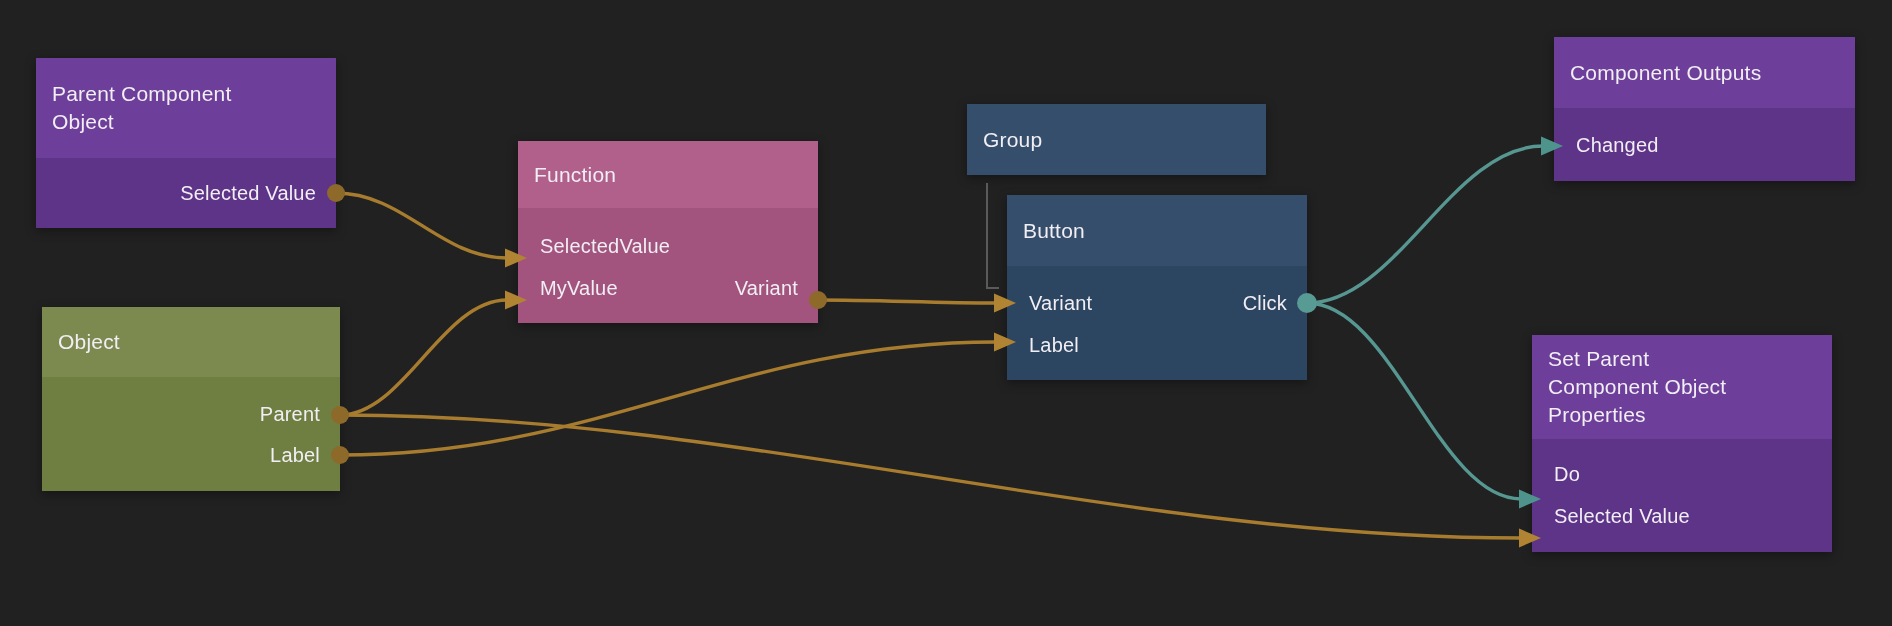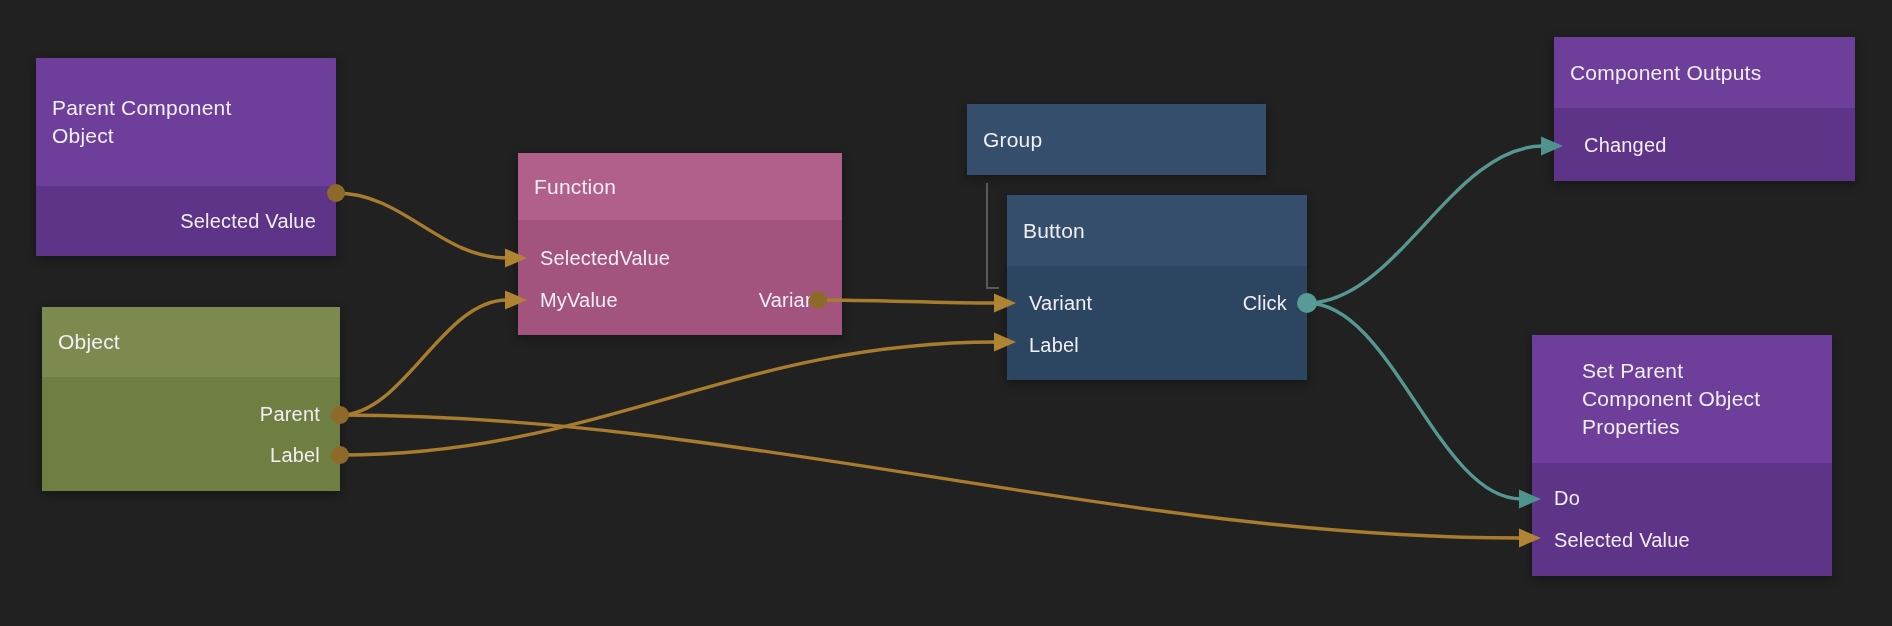--- a/index.html
+++ b/index.html
@@ -63,29 +63,29 @@
   .port-dot-signal{fill:#589a94;}
   .arrow-data{fill:#b08432;}
   .arrow-signal{fill:#4f948c;}
 </style>
 </head>
 <body>
 
 <div class="canvas">
 
   <div class="node purple" style="left:36px;top:58px;width:300px;">
-    <div class="node-header" style="height:128px;">
+    <div class="node-header" style="height:100px;">
       <span class="node-title wrap">Parent Component Object</span>
     </div>
     <div class="node-body single-out">
       <span class="port-label">Selected Value</span>
     </div>
   </div>
 
-  <div class="node pink" style="left:518px;top:153px;width:324px;">
+  <div class="node pink" style="left:518px;top:141px;width:300px;">
     <div class="node-header" style="height:67px;">
       <span class="node-title">Function</span>
     </div>
     <div class="node-body" style="padding:17px 0 14px 0;text-align:center;">
       <div class="port-row">
         <span class="port-label">SelectedValue</span>
       </div>
       <div class="port-row">
         <span class="port-label">MyValue</span>
         <span class="port-label">Variant</span>
@@ -125,29 +125,29 @@
       <div class="port-row">
         <span class="port-label">Label</span>
       </div>
     </div>
   </div>
 
   <div class="node purple" style="left:1554px;top:37px;width:301px;">
     <div class="node-header" style="height:71px;">
       <span class="node-title">Component Outputs</span>
     </div>
-    <div class="node-body" style="padding:16px 0 15px 8px;">
+    <div class="node-body" style="padding:16px 0 15px 0;">
       <div class="port-row">
         <span class="port-label">Changed</span>
       </div>
     </div>
   </div>
 
   <div class="node purple" style="left:1532px;top:335px;width:300px;">
-    <div class="node-header" style="height:128px;justify-content:center;">
+    <div class="node-header" style="height:104px;">
       <span class="node-title wrap">Set Parent Component Object Properties</span>
     </div>
     <div class="node-body" style="padding:14px 0 15px 0;">
       <div class="port-row">
         <span class="port-label">Do</span>
       </div>
       <div class="port-row">
         <span class="port-label">Selected Value</span>
       </div>
     </div>

